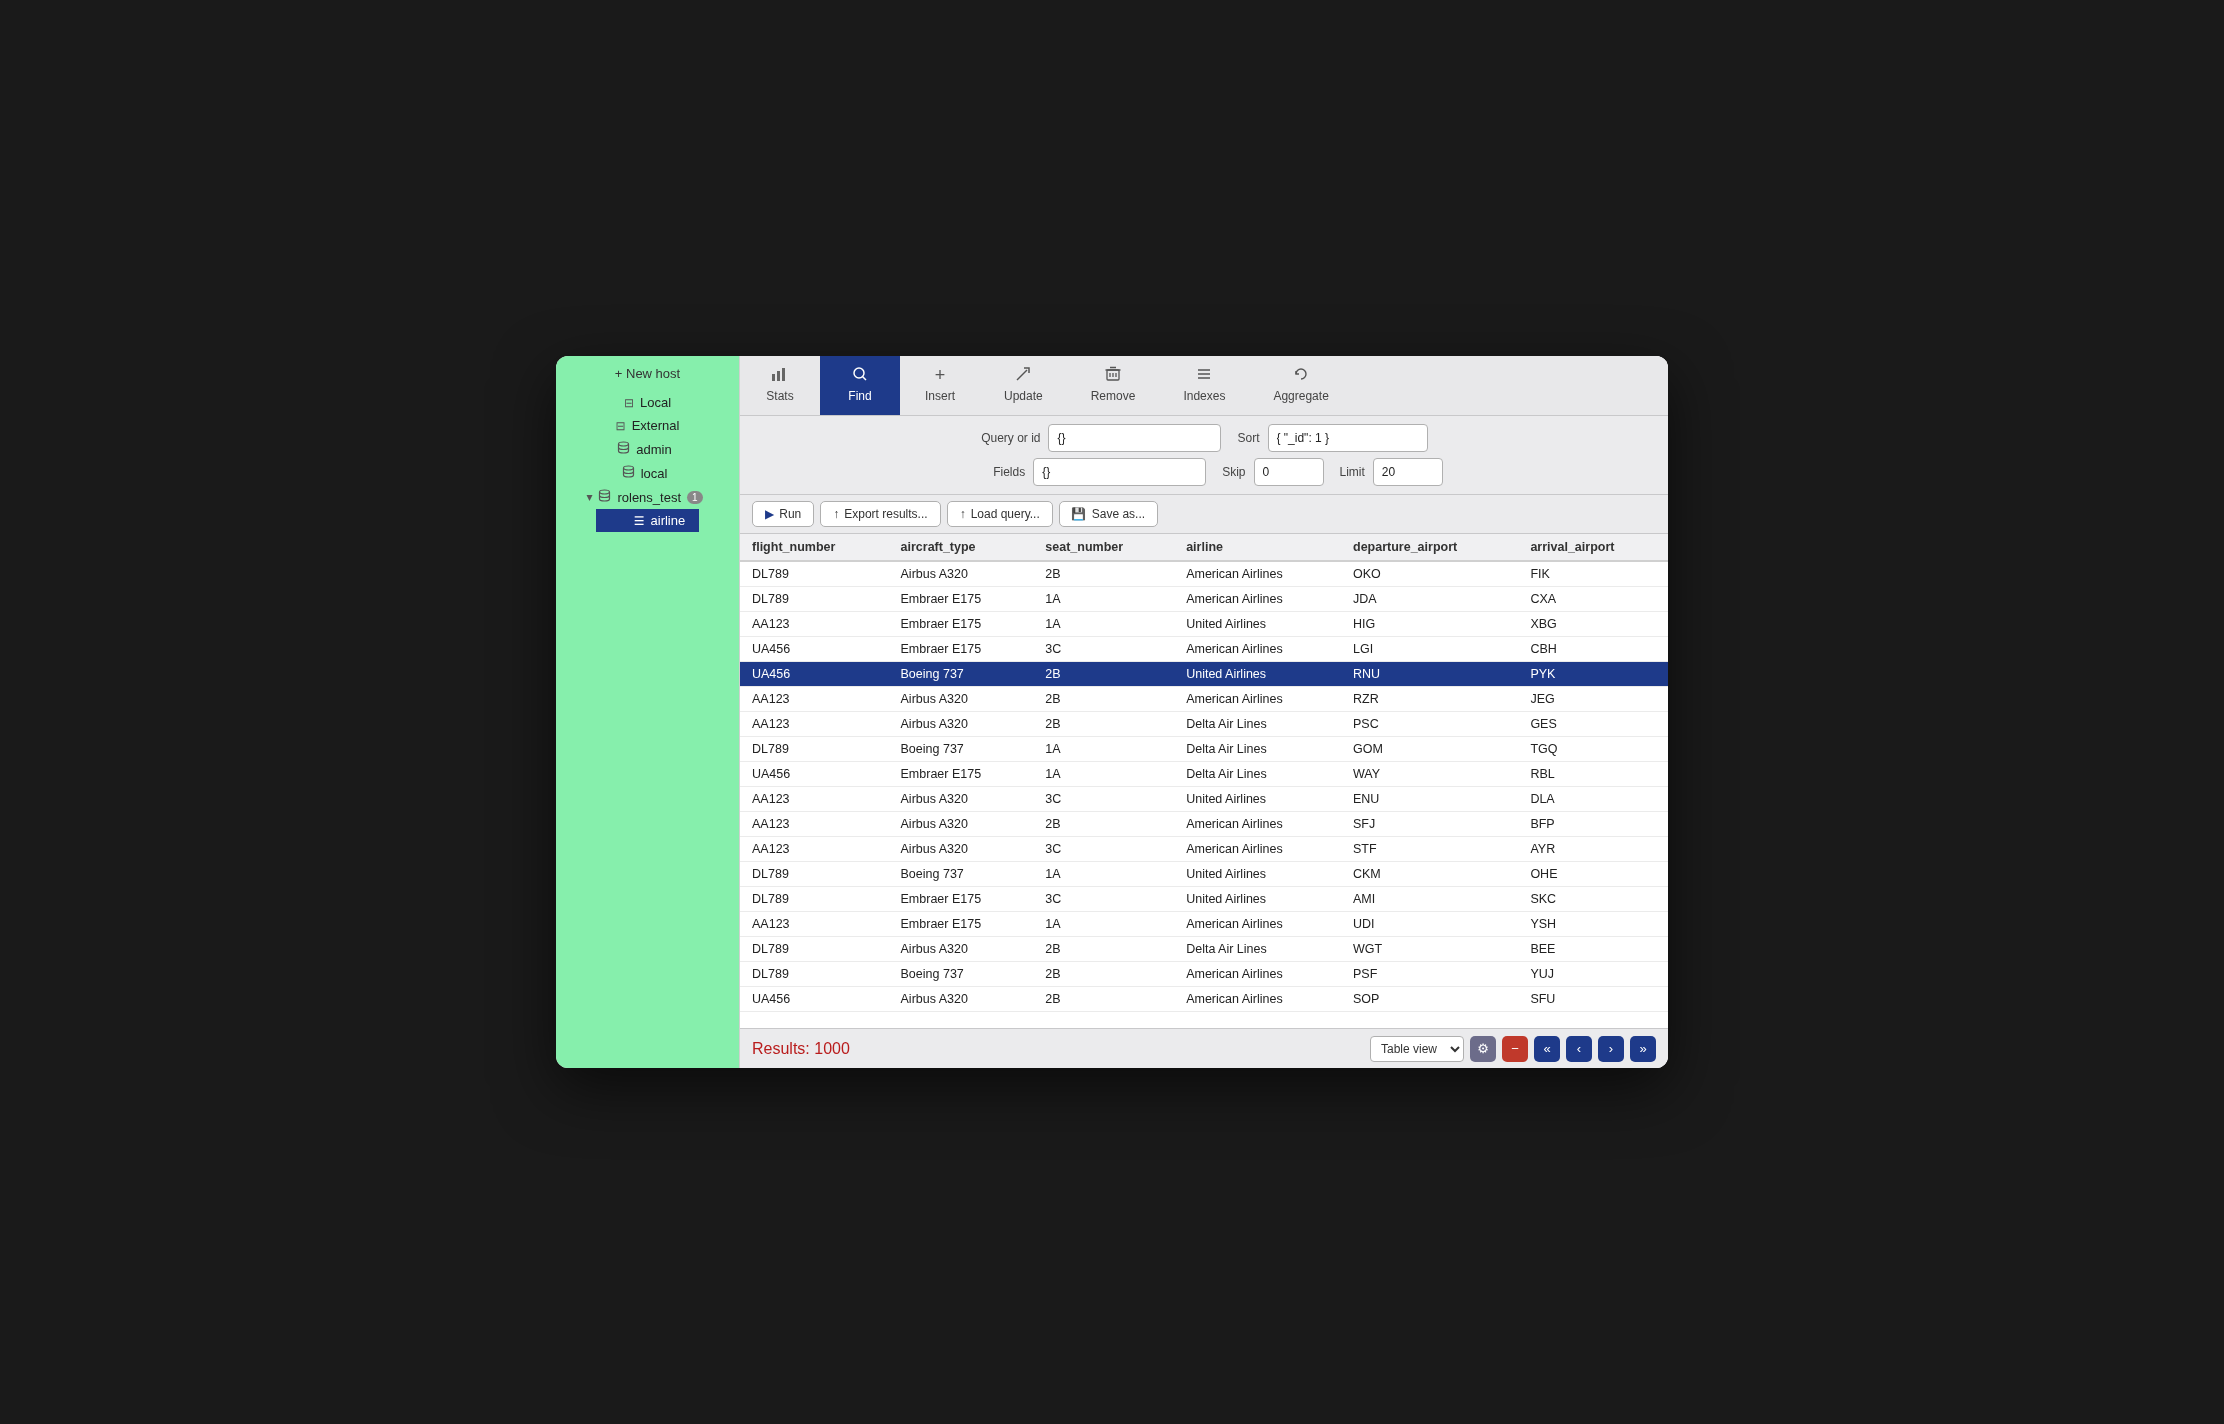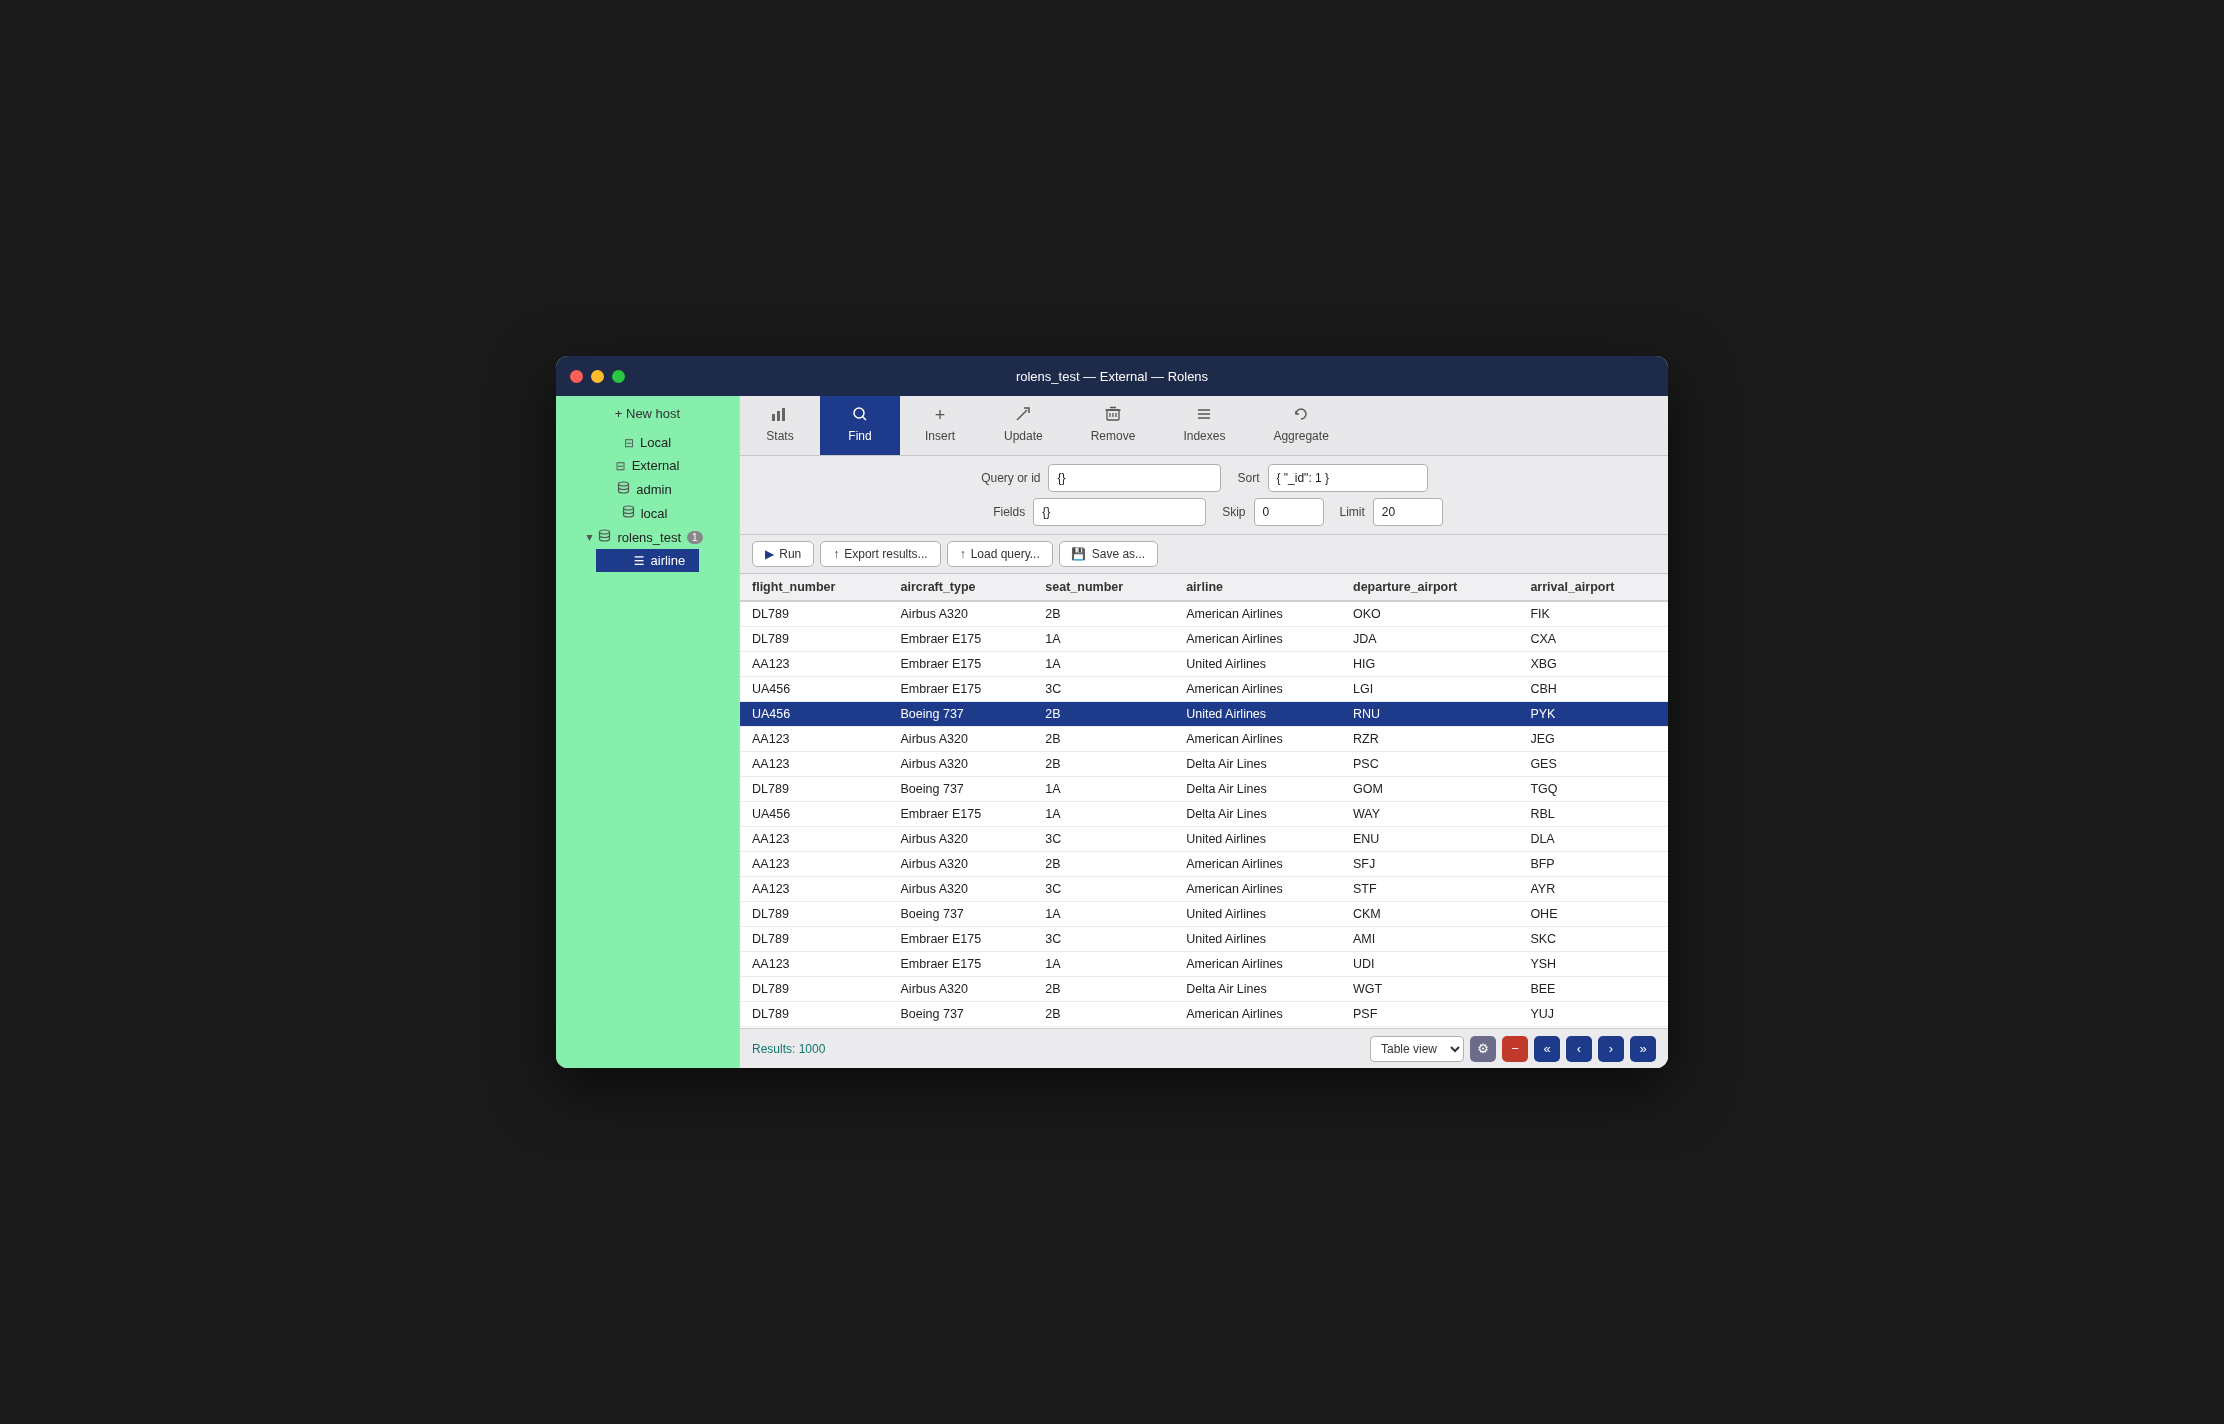--- a/index.html
+++ b/index.html
@@ -279,22 +279,22 @@
       background: #ebebed;
       border-top: 1px solid #c8c8ca;
       height: 40px;
       display: flex;
       align-items: center;
       padding: 0 12px;
       flex-shrink: 0;
       gap: 10px;
     }
     .results-count {
-      font-size: 12px;
-      color: #0f766e;
+      font-size: 16px;
+      color: #b91c1c;
     }
     .footer-right {
       margin-left: auto;
       display: flex;
       align-items: center;
       gap: 6px;
     }
     .view-select {
       height: 26px;
       padding: 0 6px;
@@ -322,28 +322,20 @@
     .btn-first { background: #1e3a8a; }
     .btn-prev { background: #1e3a8a; }
     .btn-next { background: #1e3a8a; }
     .btn-last { background: #1e3a8a; }
   </style>
 </head>
 <body>
 
 <div class="window">
 
-  <div class="titlebar">
-    <div class="traffic-lights">
-      <div class="traffic-light tl-red"></div>
-      <div class="traffic-light tl-yellow"></div>
-      <div class="traffic-light tl-green"></div>
-    </div>
-    <span class="titlebar-title">rolens_test — External — Rolens</span>
-  </div>
 
   <div class="main-content">
 
     <div class="sidebar">
       <div class="sidebar-new-host">+ New host</div>
 
       <div class="sidebar-item indent-0">
         <span class="sidebar-icon">⊟</span>
         <span>Local</span>
       </div>

